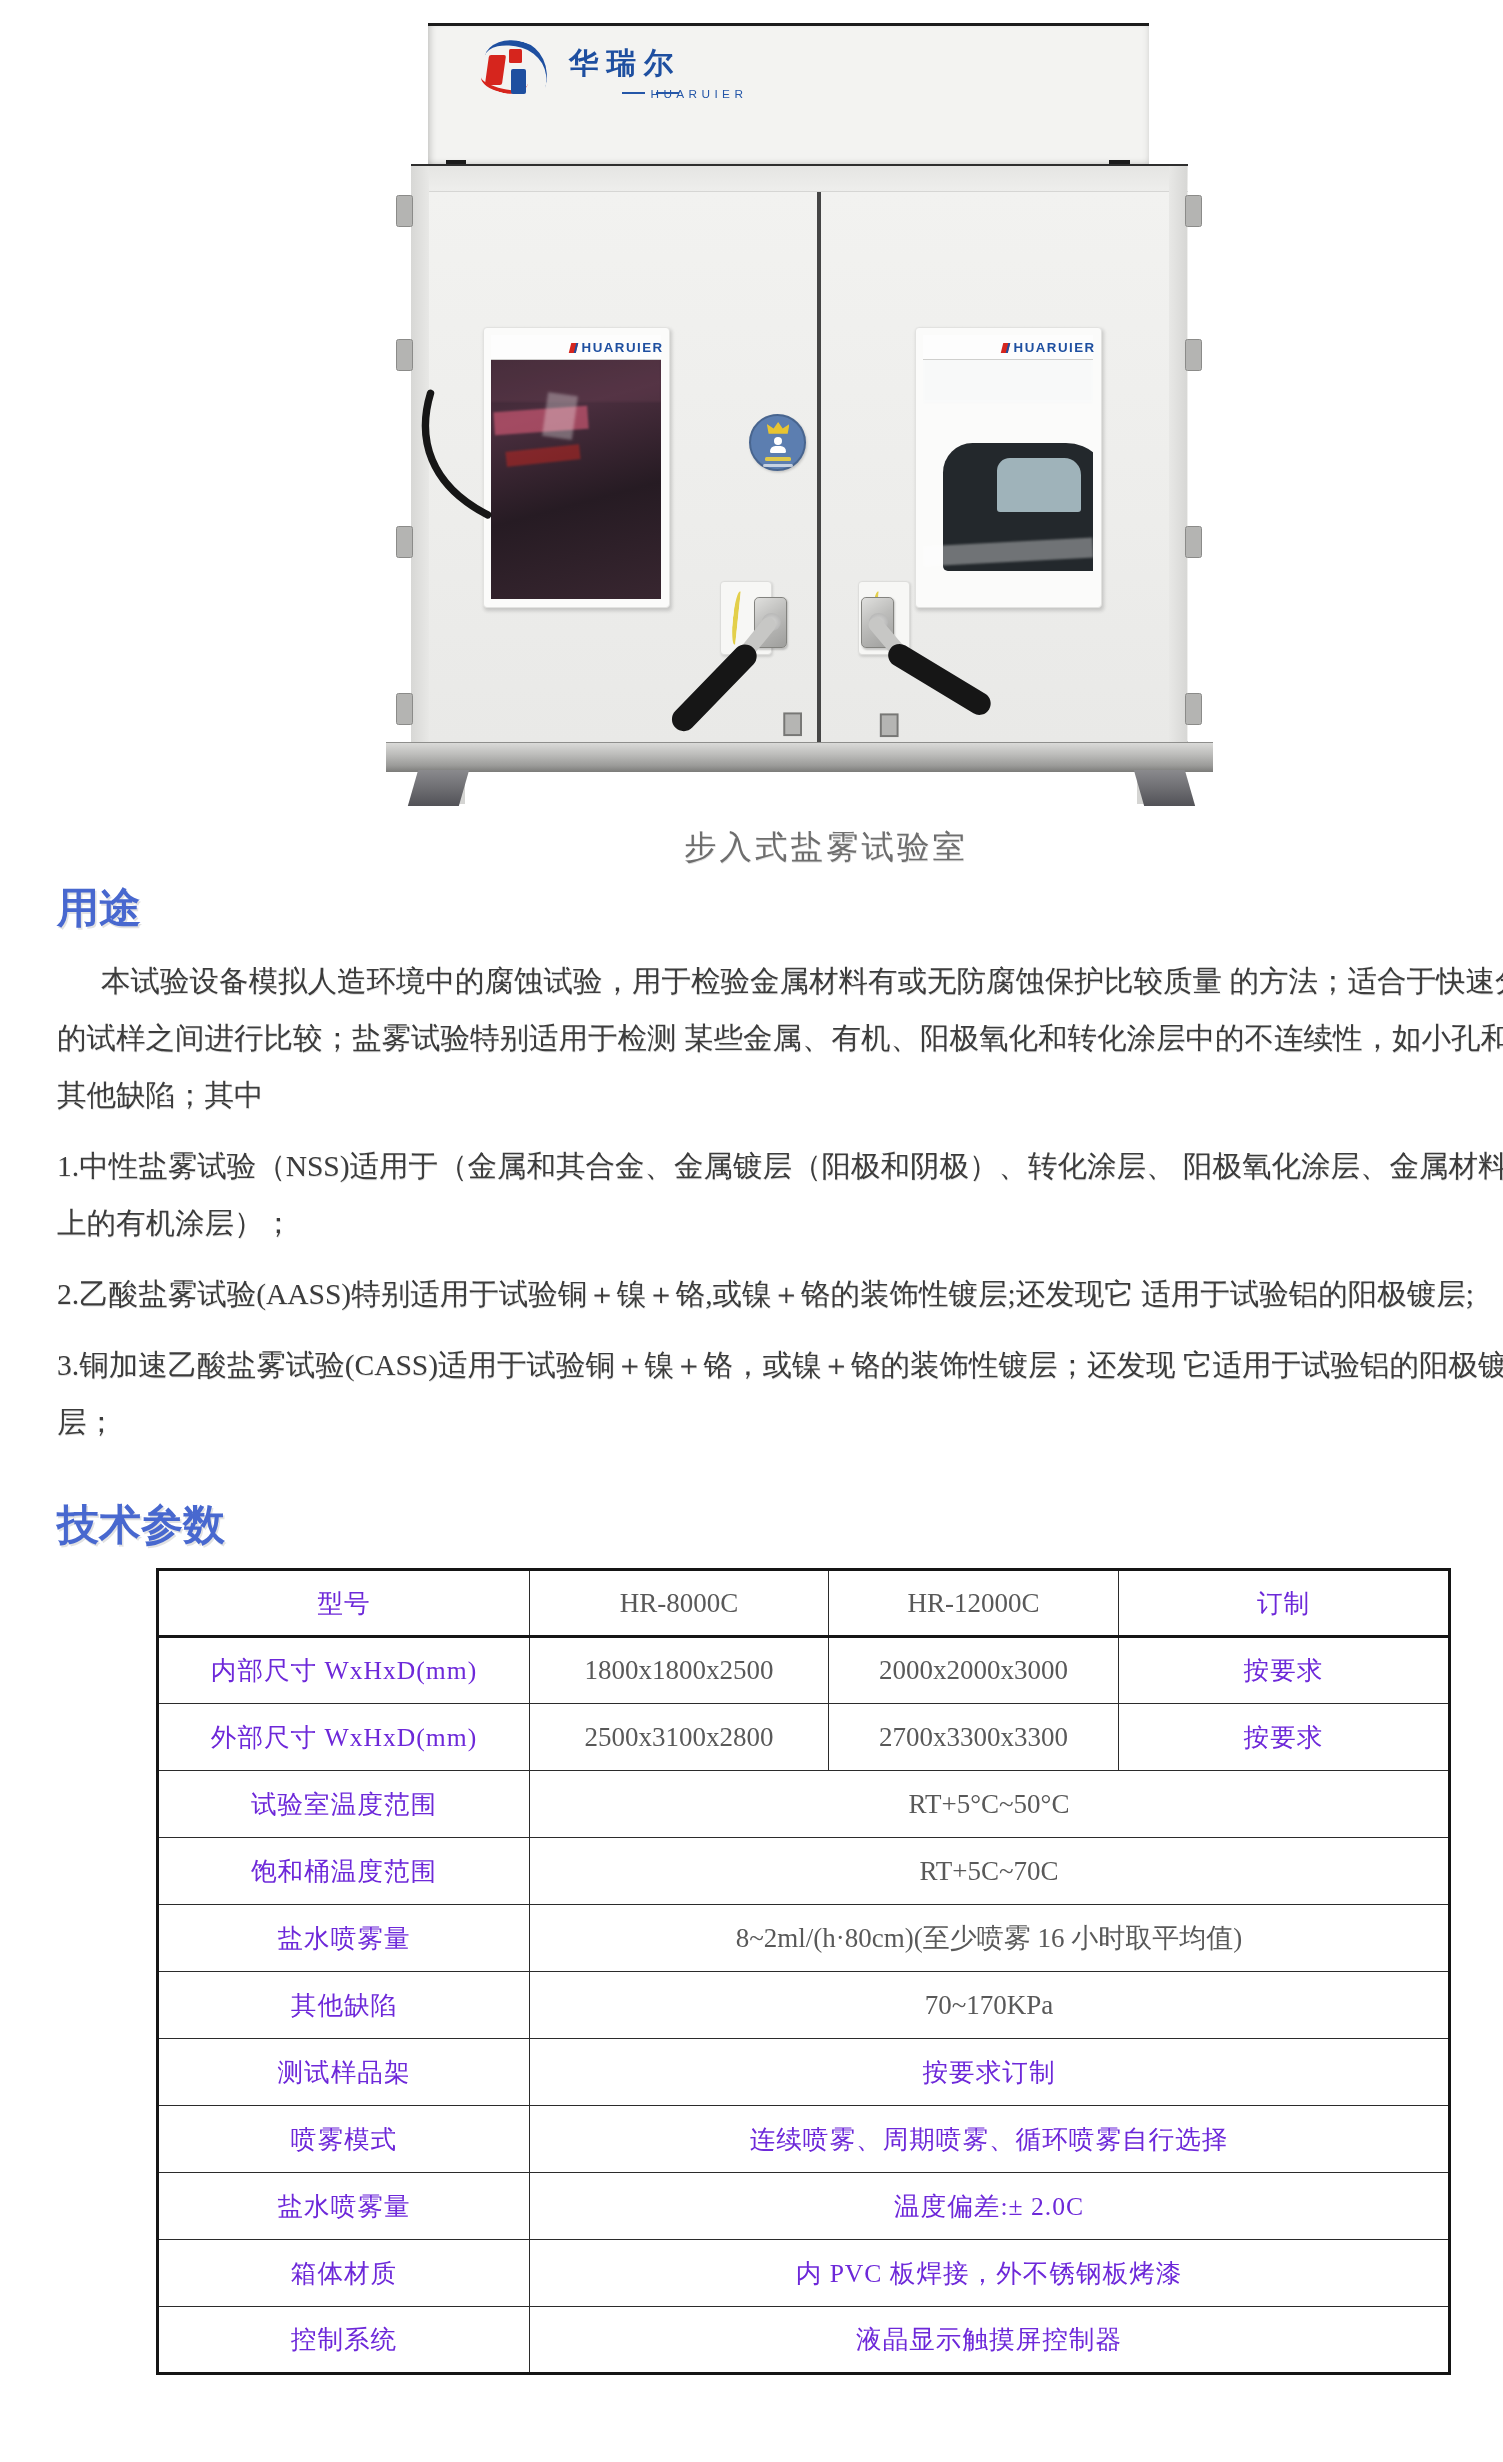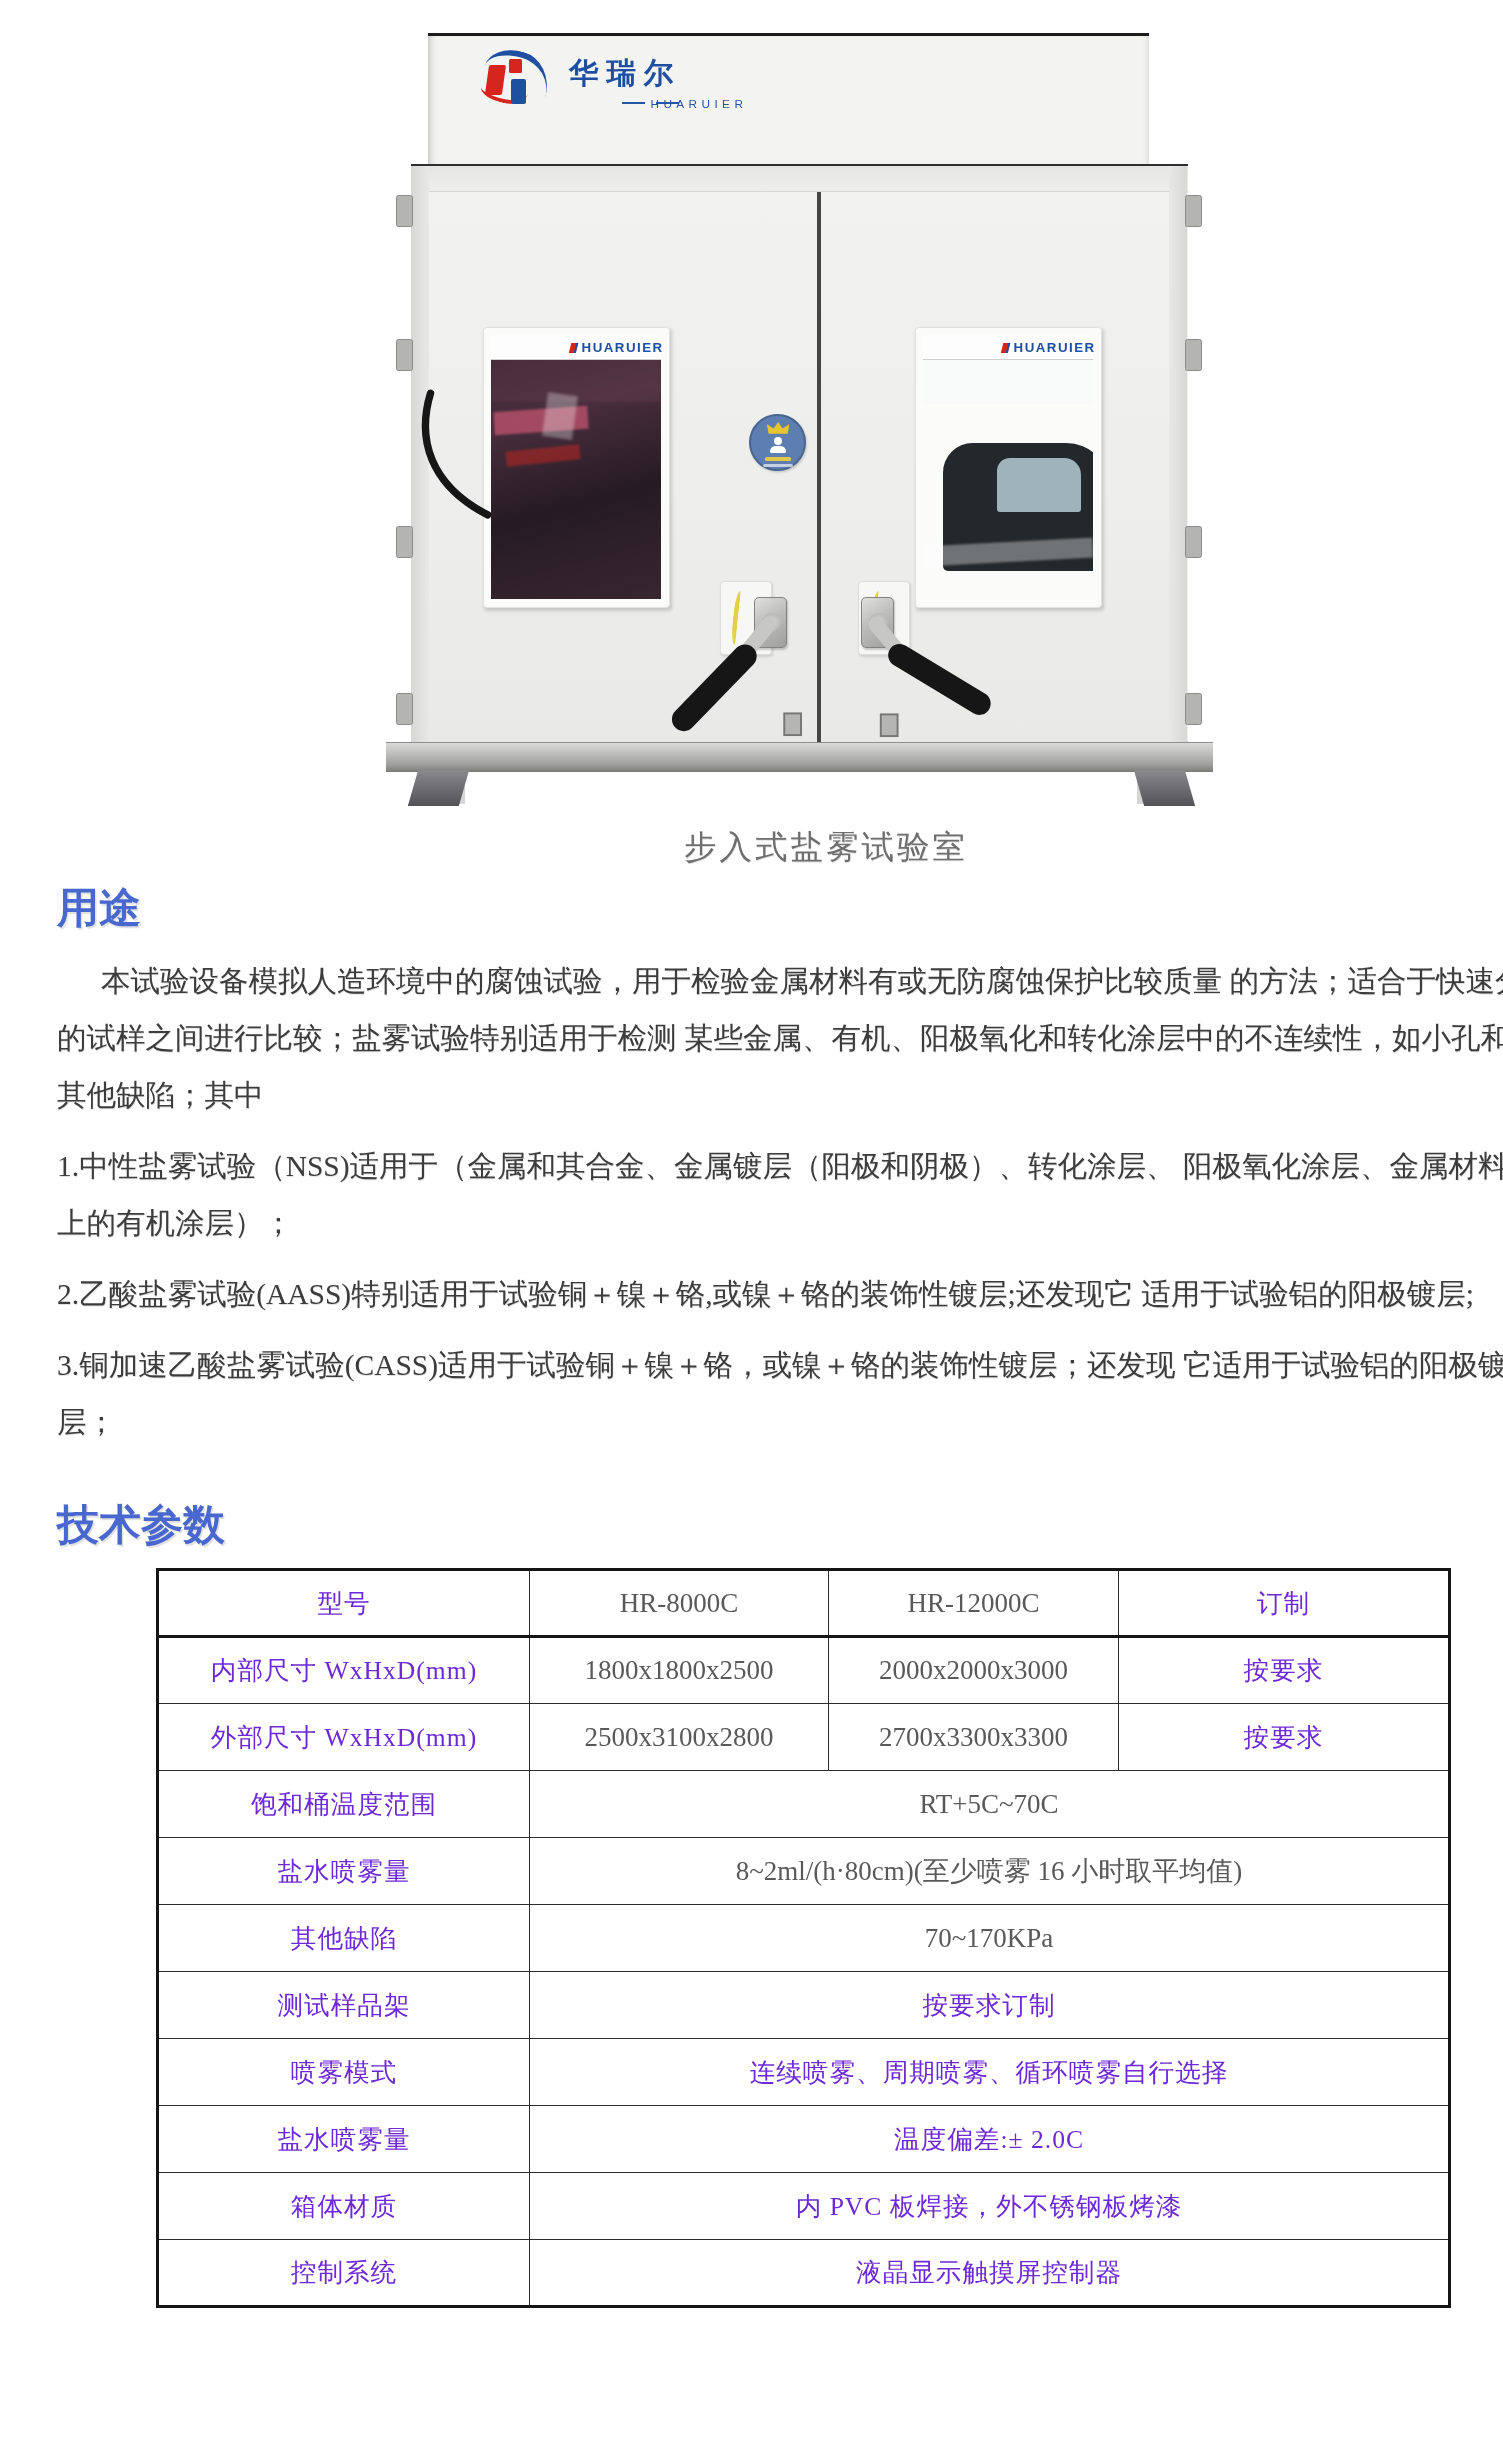--- a/index.html
+++ b/index.html
@@ -3,21 +3,21 @@
 <meta charset="utf-8">
 <style>
   * { box-sizing: border-box; margin: 0; padding: 0; }
   html, body { width: 1504px; background: #ffffff; }
   body { height: 3038px; overflow: hidden; font-family: "Liberation Serif", serif; color:#3c3c3c; }
 
   
   .figure { position: relative; width: 1504px; height: 813px; background:#fff; }
   .figure * { position: absolute; }
 
-  .top-unit { left:428px; top:33px; width:721px; height:141px; background:#f3f3f1;
+  .top-unit { left:428px; top:23px; width:721px; height:141px; background:#f3f3f1;
     border-top:3.4px solid #1c1c1c;
     box-shadow: inset 6.9px 0 7.9px -4.9px rgba(0,0,0,.20), inset -4.9px 0 5.9px -3.9px rgba(0,0,0,.10), inset 0 -4.9px 5.9px -3.9px rgba(0,0,0,.14); }
   .corner-mark { top:134px; width:20.7px; height:6.9px; background:#1b1b1b; }
   .corner-mark.cm-left { left:17.7px; }
   .corner-mark.cm-right { left:681px; }
 
   .logo { left:58px; top:18.7px; width:276px; height:84px; }
   .logo-mark { left:0; top:3.9px; width:60px; height:47px; }
   .lm-red-left { left:1px; top:6.9px; width:16.7px; height:29.5px; background:#d6251d; transform:skewX(-8deg); border-radius:2px; }
   .lm-red-top { left:22.7px; top:0; width:13.8px; height:14.8px; background:#d6251d; border-radius:1.5px; }
@@ -253,20 +253,24 @@
         <td class="t-val">2000x2000x3000</td>
         <td class="t-label">按要求</td>
       </tr>
       <tr>
         <td class="t-label">外部尺寸 WxHxD(mm)</td>
         <td class="t-val">2500x3100x2800</td>
         <td class="t-val">2700x3300x3300</td>
         <td class="t-label">按要求</td>
       </tr>
       <tr>
+        <td class="t-label">试验室温度范围</td>
+        <td class="t-val" colspan="3">RT+5°C~50°C</td>
+      </tr>
+      <tr>
         <td class="t-label">饱和桶温度范围</td>
         <td class="t-val" colspan="3">RT+5C~70C</td>
       </tr>
       <tr>
         <td class="t-label">盐水喷雾量</td>
         <td class="t-val" colspan="3">8~2ml/(h·80cm)(至少喷雾 16 小时取平均值)</td>
       </tr>
       <tr>
         <td class="t-label">其他缺陷</td>
         <td class="t-val" colspan="3">70~170KPa</td>

